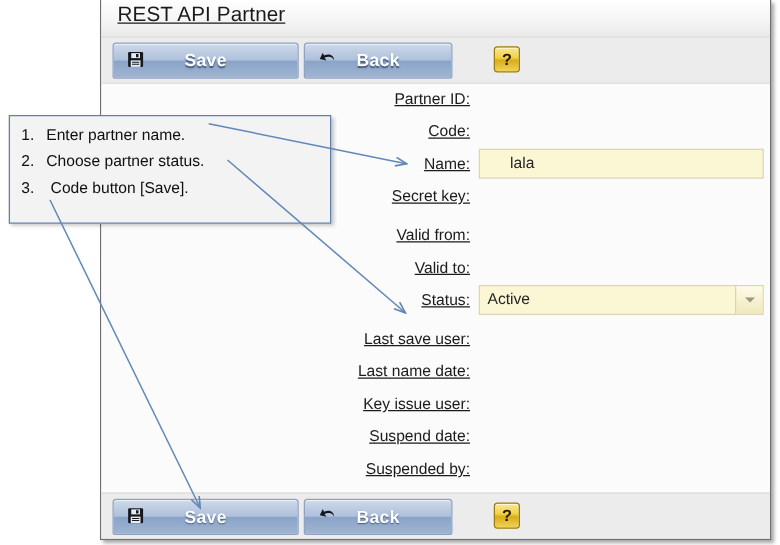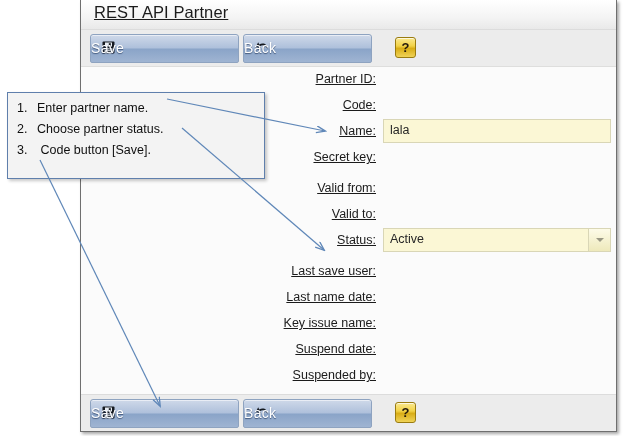--- a/index.html
+++ b/index.html
@@ -49,31 +49,32 @@
     position:absolute;top:4px;height:29px;
     border:1px solid #8ea3c0;
     border-radius:3px 3px 2px 2px;
     background:linear-gradient(to bottom,#cfd9e9 0%,#aec0db 48%,#8aa4c8 52%,#9fb4d2 100%);
     box-shadow:inset 0 1px 0 rgba(255,255,255,.55);
     cursor:pointer;
     box-sizing:border-box;
   }
   .tb-btn .tb-label{
     position:absolute;left:0;right:0;top:5px;
-    font-size:14px;font-weight:normal;color:#ffffff;
+    text-align:center;
+    font-size:14px;font-weight:bold;color:#ffffff;
     text-shadow:0 1px 1px rgba(40,60,95,.75);
     letter-spacing:.3px;
   }
   .tb-btn .tb-icon{
     position:absolute;left:10px;top:6px;width:15px;height:15px;
     color:#12161c;
     font-size:13px;line-height:15px;text-align:center;
   }
   .btn-save{left:9px;width:149px;}
-  .btn-back{left:162px;width:129px;}
+  .btn-back{left:162px;width:119px;}
 
   .help-btn{
     position:absolute;left:314px;top:7px;width:21px;height:21px;
     border:1px solid #9a7c10;
     border-radius:3px;
     background:linear-gradient(to bottom,#fbe98e 0%,#f2d247 42%,#d9ad16 55%,#f0d357 100%);
     box-shadow:inset 0 1px 0 rgba(255,255,255,.7);
     cursor:pointer;box-sizing:border-box;
   }
   .help-btn span{
@@ -96,21 +97,21 @@
     text-decoration:underline;
     white-space:nowrap;
     top:4px;
   }
   .field-input{
     position:absolute;left:302px;width:228px;height:24px;
     background:#fbf7d5;
     border:1px solid #d9d6b6;
     box-sizing:border-box;
     font-size:12.5px;color:#262626;
-    padding:3px 5px 0 6px;
+    padding:3px 5px 0 24px;
     top:-1px;
     cursor:text;
     overflow:hidden;white-space:nowrap;
   }
   .field-select{
     position:absolute;left:302px;width:228px;height:24px;
     background:#fbf7d5;
     border:1px solid #d9d6b6;
     box-sizing:border-box;
     top:-1px;cursor:pointer;
@@ -231,21 +232,21 @@
             <i></i>
           </span>
       </div>
     </div>
 
     <div class="form-row" style="top:218px;">
       <div class="form-label">Last name date:</div>
     </div>
 
     <div class="form-row" style="top:244px;">
-      <div class="form-label">Key issue name:</div>
+      <div class="form-label">Key issue user:</div>
     </div>
 
     <div class="form-row" style="top:270px;">
       <div class="form-label">Suspend date:</div>
     </div>
 
     <div class="form-row" style="top:296px;">
       <div class="form-label">Suspended by:</div>
     </div>
   </div>

